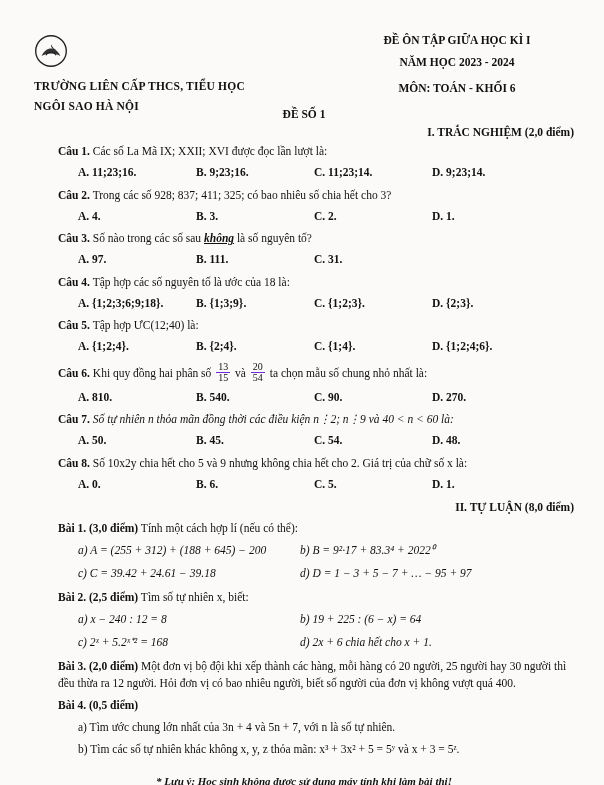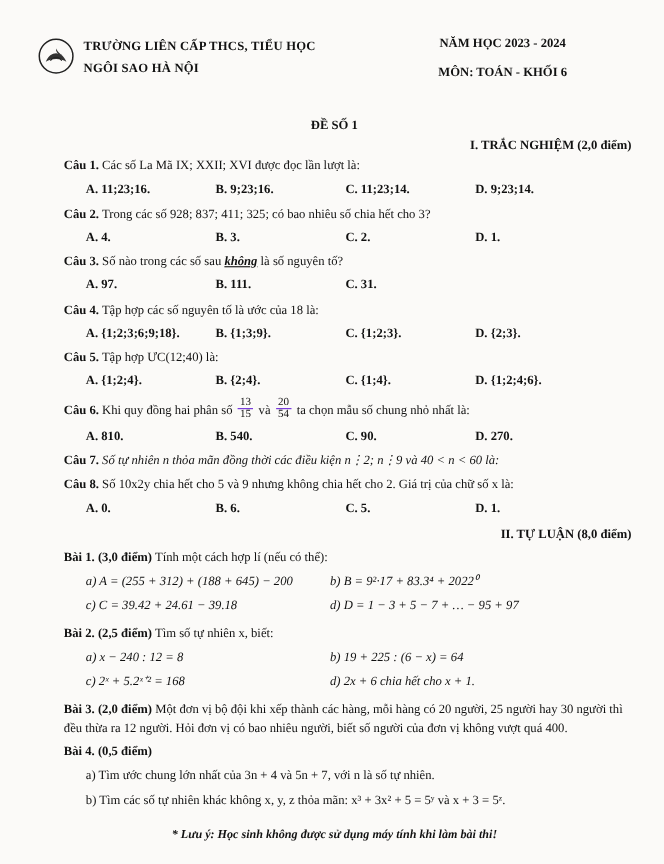--- a/index.html
+++ b/index.html
@@ -23,20 +23,21 @@
     align-items: stretch;
     gap: 6px;
     height: 78px;
   }
   .hdr-left {
     width: 300px;
     display: flex;
     align-items: flex-start;
     gap: 8px;
     padding-top: 6px;
+    flex-direction: column;
   }
   .logo {
     width: 34px; height: 34px;
     flex: 0 0 34px;
     margin-top: 2px;
   }
   .school {
     font-weight: bold;
     font-size: 11.5px;
     letter-spacing: .2px;
@@ -146,20 +147,21 @@
           <path d="M20 12 C22 16, 24 18, 27 19 C23 19, 21 17, 20 14 Z" fill="#333"></path>
           <path d="M14 25 C17 20, 23 20, 26 25" fill="none" stroke="#222" stroke-width="1.2"></path>
         </svg>
       </span>
       <div class="school">
         <div>TRƯỜNG LIÊN CẤP THCS, TIỂU HỌC</div>
         <div>NGÔI SAO HÀ NỘI</div>
       </div>
     </div>
     <div class="hdr-right">
+      <div>ĐỀ ÔN TẬP GIỮA HỌC KÌ I</div>
       <div>NĂM HỌC 2023 - 2024</div>
       <div class="r3">MÔN: TOÁN - KHỐI 6</div>
     </div>
   </div>
 
   <div class="de-so">ĐỀ SỐ 1</div>
 
   <div class="sect">I. TRẮC NGHIỆM (2,0 điểm)</div>
 
   <div class="q">
@@ -224,20 +226,26 @@
     <div class="o1"><b>A. 810.</b></div>
     <div class="o2"><b>B. 540.</b></div>
     <div class="o3"><b>C. 90.</b></div>
     <div class="o4"><b>D. 270.</b></div>
   </div>
 
   <div class="q">
     <b>Câu 7.</b>
     <span class="ital">Số tự nhiên n thỏa mãn đồng thời các điều kiện n⋮2; n⋮9 và 40 &lt; n &lt; 60 là:</span>
   </div>
+  <div class="opts">
+    <div class="o1"><b>A. 50.</b></div>
+    <div class="o2"><b>B. 45.</b></div>
+    <div class="o3"><b>C. 54.</b></div>
+    <div class="o4"><b>D. 48.</b></div>
+  </div>
 
   <div class="q">
     <b>Câu 8.</b>
     <span>Số 10x2y chia hết cho 5 và 9 nhưng không chia hết cho 2. Giá trị của chữ số x là:</span>
   </div>
   <div class="opts">
     <div class="o1"><b>A. 0.</b></div>
     <div class="o2"><b>B. 6.</b></div>
     <div class="o3"><b>C. 5.</b></div>
     <div class="o4"><b>D. 1.</b></div>

